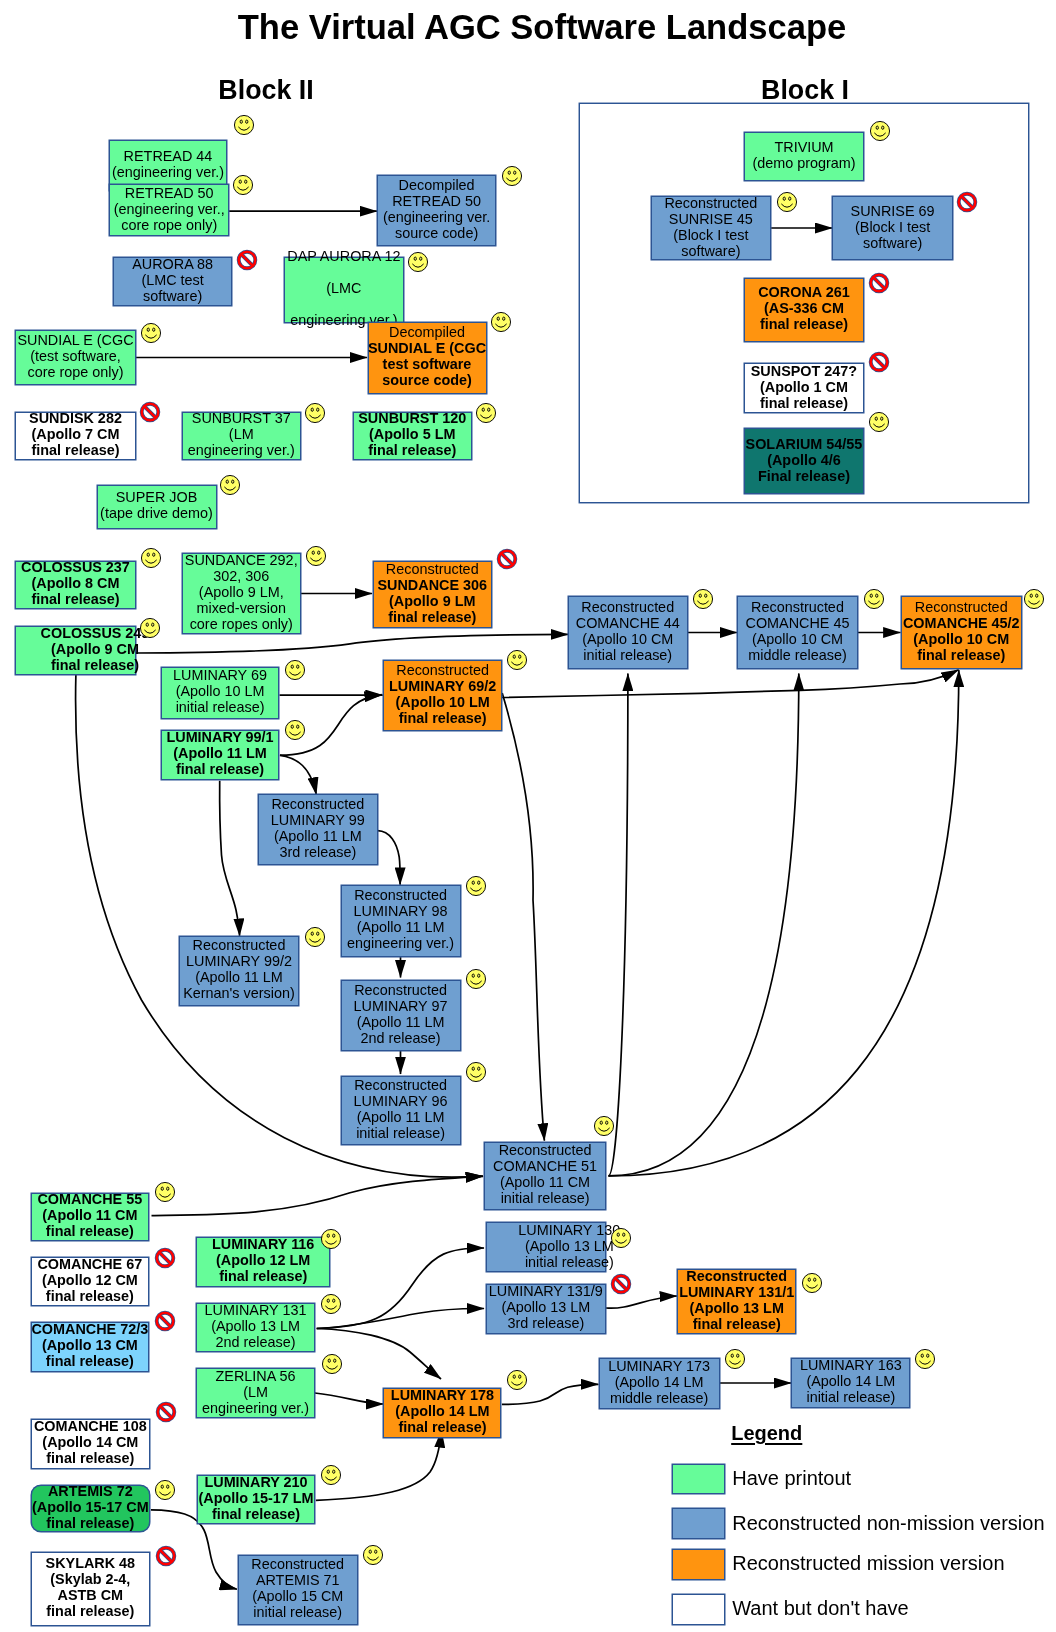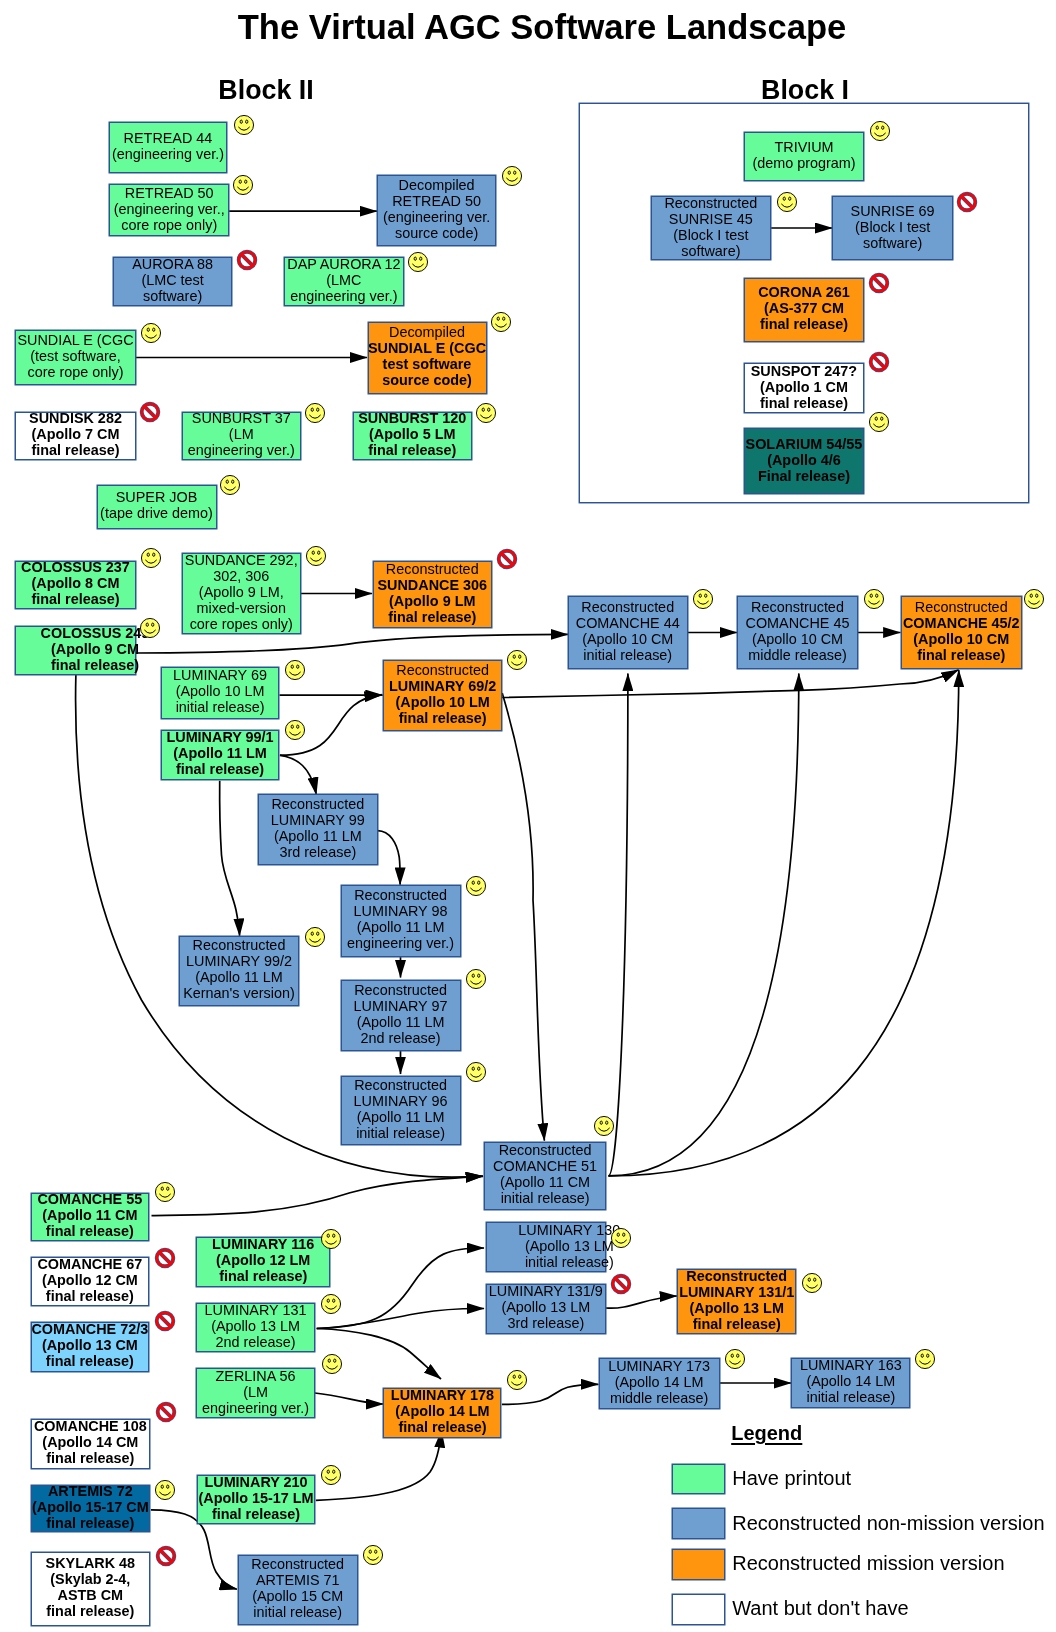--- a/index.html
+++ b/index.html
@@ -65,21 +65,21 @@
         <path d="M316.7,1328.5 C355,1330 392,1337 410,1352 C424,1364 432,1372 441,1379" marker-end="url(#ah)"></path>
         <path d="M606,1308 C630,1310 648,1297 677,1296" marker-end="url(#ah)"></path>
         <path d="M314.9,1393 C345,1396 362,1404 383.4,1404" marker-end="url(#ah)"></path>
         <path d="M315.8,1500.3 C380,1498 416,1490 430,1472 C437,1462 440,1445 441.5,1430.3" marker-end="url(#ah)"></path>
         <path d="M150.9,1509.9 C178,1510.2 196,1514 204,1530 C210,1542 209,1560 216,1572 C222,1582 228,1587 236.9,1589.3" marker-end="url(#ah)"></path>
         <path d="M501.9,1404.4 C575.6,1404.4 535,1384.3 598.4,1384.3" marker-end="url(#ah)"></path>
         <path d="M719.7,1383 L791.2,1383" marker-end="url(#ah)"></path>
       </g>
   </svg>
   <div id="nodes">
-      <div class="node" style="left: 109.1px; top: 122px; width: 117.8px; height: 51.4px; background: rgb(102, 252, 153);">
+      <div class="node" style="left: 109.1px; top: 140px; width: 117.8px; height: 51.4px; background: rgb(102, 252, 153);">
         <span class="ln">RETREAD 44</span>
         <span class="ln">(engineering ver.)</span>
       </div>
       <svg class="badge" width="24" height="24" viewBox="0 0 24 24" style="left:231.7px;top:113.4px">
    <circle cx="12" cy="12" r="9.55" fill="#ffff66" stroke="#000" stroke-width="0.95"></circle>
    <ellipse cx="9.25" cy="8.7" rx="1.12" ry="1.65" fill="none" stroke="#000" stroke-width="0.95"></ellipse>
    <ellipse cx="14.75" cy="8.7" rx="1.12" ry="1.65" fill="none" stroke="#000" stroke-width="0.95"></ellipse>
    <path d="M6.6,14.2 Q12,20.5 17.4,14.2" fill="none" stroke="#000" stroke-width="1.0" stroke-linecap="round"></path>
   </svg>
       <div class="node" style="left: 109.4px; top: 184.1px; width: 119.7px; height: 51.9px; background: rgb(102, 252, 153);">
@@ -113,21 +113,21 @@
       <svg class="badge" width="24" height="24" viewBox="0 0 24 24" style="left:235.1px;top:248.29999999999995px">
    <g stroke="#2c5493" stroke-width="3.9" fill="none">
      <circle cx="12" cy="12" r="8.3"></circle>
      <line x1="6.13" y1="6.13" x2="17.87" y2="17.87"></line>
    </g>
    <g stroke="#ff0000" stroke-width="2.5" fill="none">
      <circle cx="12" cy="12" r="8.3"></circle>
      <line x1="6.13" y1="6.13" x2="17.87" y2="17.87"></line>
    </g>
   </svg>
-      <div class="node" style="left: 283.9px; top: 256.9px; width: 120px; height: 49px; background: rgb(102, 252, 153);">
+      <div class="node" style="left: 283.9px; top: 256.9px; width: 120px; height: 66px; background: rgb(102, 252, 153); gap: 16px;">
         <span class="ln">DAP AURORA 12</span>
         <span class="ln">(LMC</span>
         <span class="ln">engineering ver.)</span>
       </div>
       <svg class="badge" width="24" height="24" viewBox="0 0 24 24" style="left:405.5px;top:249.79999999999995px">
    <circle cx="12" cy="12" r="9.55" fill="#ffff66" stroke="#000" stroke-width="0.95"></circle>
    <ellipse cx="9.25" cy="8.7" rx="1.12" ry="1.65" fill="none" stroke="#000" stroke-width="0.95"></ellipse>
    <ellipse cx="14.75" cy="8.7" rx="1.12" ry="1.65" fill="none" stroke="#000" stroke-width="0.95"></ellipse>
    <path d="M6.6,14.2 Q12,20.5 17.4,14.2" fill="none" stroke="#000" stroke-width="1.0" stroke-linecap="round"></path>
   </svg>
@@ -437,21 +437,21 @@
       <svg class="badge" width="24" height="24" viewBox="0 0 24 24" style="left:153.5px;top:1400.4px">
    <g stroke="#2c5493" stroke-width="3.9" fill="none">
      <circle cx="12" cy="12" r="8.3"></circle>
      <line x1="6.13" y1="6.13" x2="17.87" y2="17.87"></line>
    </g>
    <g stroke="#ff0000" stroke-width="2.5" fill="none">
      <circle cx="12" cy="12" r="8.3"></circle>
      <line x1="6.13" y1="6.13" x2="17.87" y2="17.87"></line>
    </g>
   </svg>
-      <div class="node b" style="left: 30.7px; top: 1485.2px; width: 119.3px; height: 47px; background: #0369a1;">
+      <div class="node b" style="left: 30.7px; top: 1485.2px; width: 119.3px; height: 47px; background: #22c55e; border-radius: 10px;">
         <span class="ln">ARTEMIS 72</span>
         <span class="ln">(Apollo 15-17 CM</span>
         <span class="ln">final release)</span>
       </div>
       <svg class="badge" width="24" height="24" viewBox="0 0 24 24" style="left:153.3px;top:1478.1000000000001px">
    <circle cx="12" cy="12" r="9.55" fill="#ffff66" stroke="#000" stroke-width="0.95"></circle>
    <ellipse cx="9.25" cy="8.7" rx="1.12" ry="1.65" fill="none" stroke="#000" stroke-width="0.95"></ellipse>
    <ellipse cx="14.75" cy="8.7" rx="1.12" ry="1.65" fill="none" stroke="#000" stroke-width="0.95"></ellipse>
    <path d="M6.6,14.2 Q12,20.5 17.4,14.2" fill="none" stroke="#000" stroke-width="1.0" stroke-linecap="round"></path>
   </svg>
@@ -630,21 +630,21 @@
      <circle cx="12" cy="12" r="8.3"></circle>
      <line x1="6.13" y1="6.13" x2="17.87" y2="17.87"></line>
    </g>
    <g stroke="#ff0000" stroke-width="2.5" fill="none">
      <circle cx="12" cy="12" r="8.3"></circle>
      <line x1="6.13" y1="6.13" x2="17.87" y2="17.87"></line>
    </g>
   </svg>
       <div class="node b" style="left: 744.3px; top: 278.2px; width: 119.3px; height: 63.6px; background: rgb(255, 148, 15);">
         <span class="ln">CORONA 261</span>
-        <span class="ln">(AS-377 CM</span>
+        <span class="ln">(AS-336 CM</span>
         <span class="ln">final release)</span>
       </div>
       <svg class="badge" width="24" height="24" viewBox="0 0 24 24" style="left:867.0999999999999px;top:270.59999999999997px">
    <g stroke="#2c5493" stroke-width="3.9" fill="none">
      <circle cx="12" cy="12" r="8.3"></circle>
      <line x1="6.13" y1="6.13" x2="17.87" y2="17.87"></line>
    </g>
    <g stroke="#ff0000" stroke-width="2.5" fill="none">
      <circle cx="12" cy="12" r="8.3"></circle>
      <line x1="6.13" y1="6.13" x2="17.87" y2="17.87"></line>

